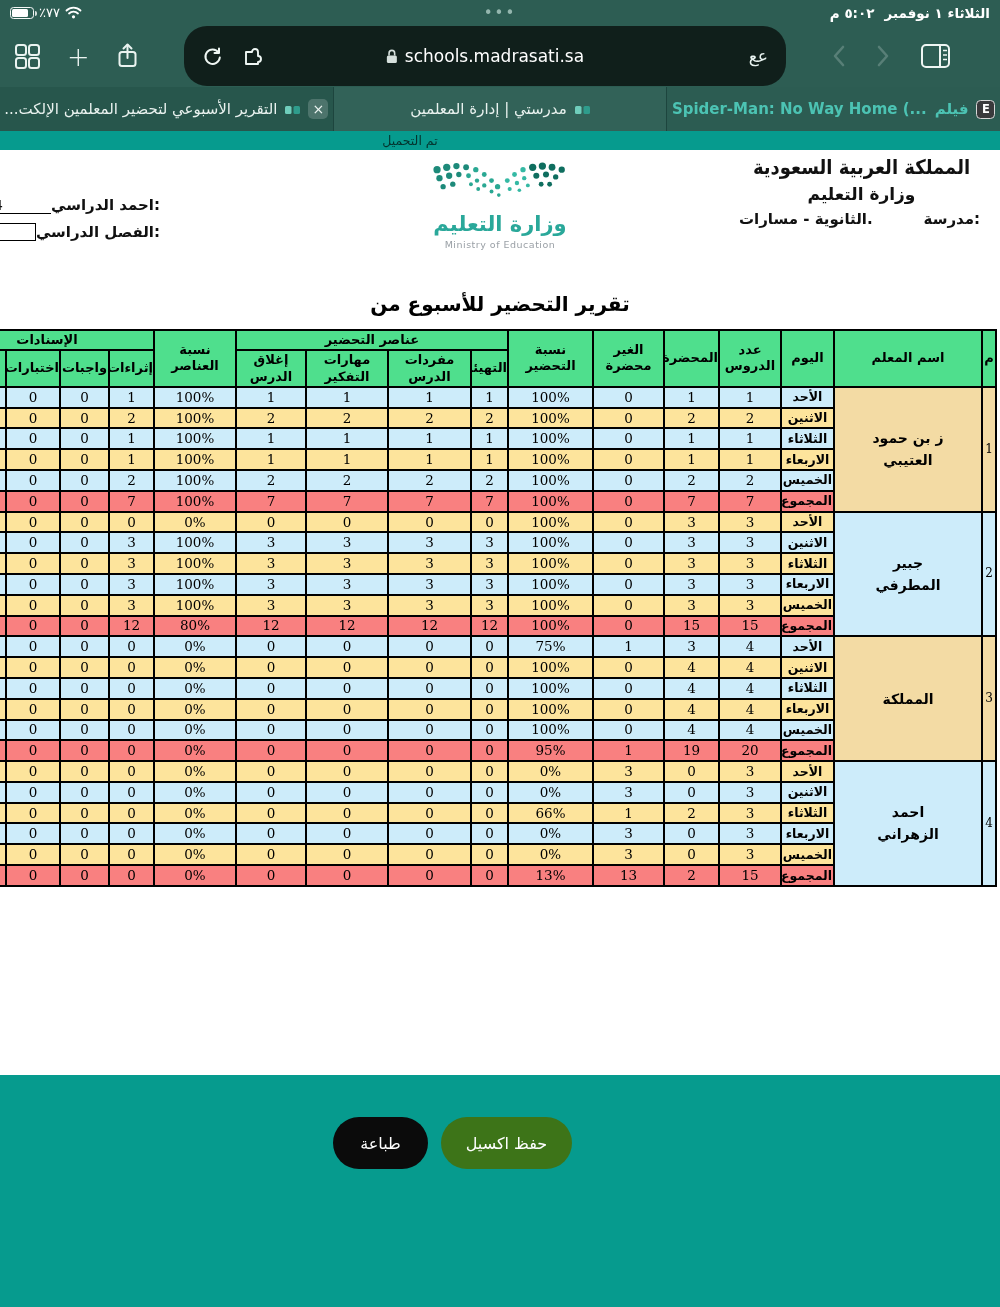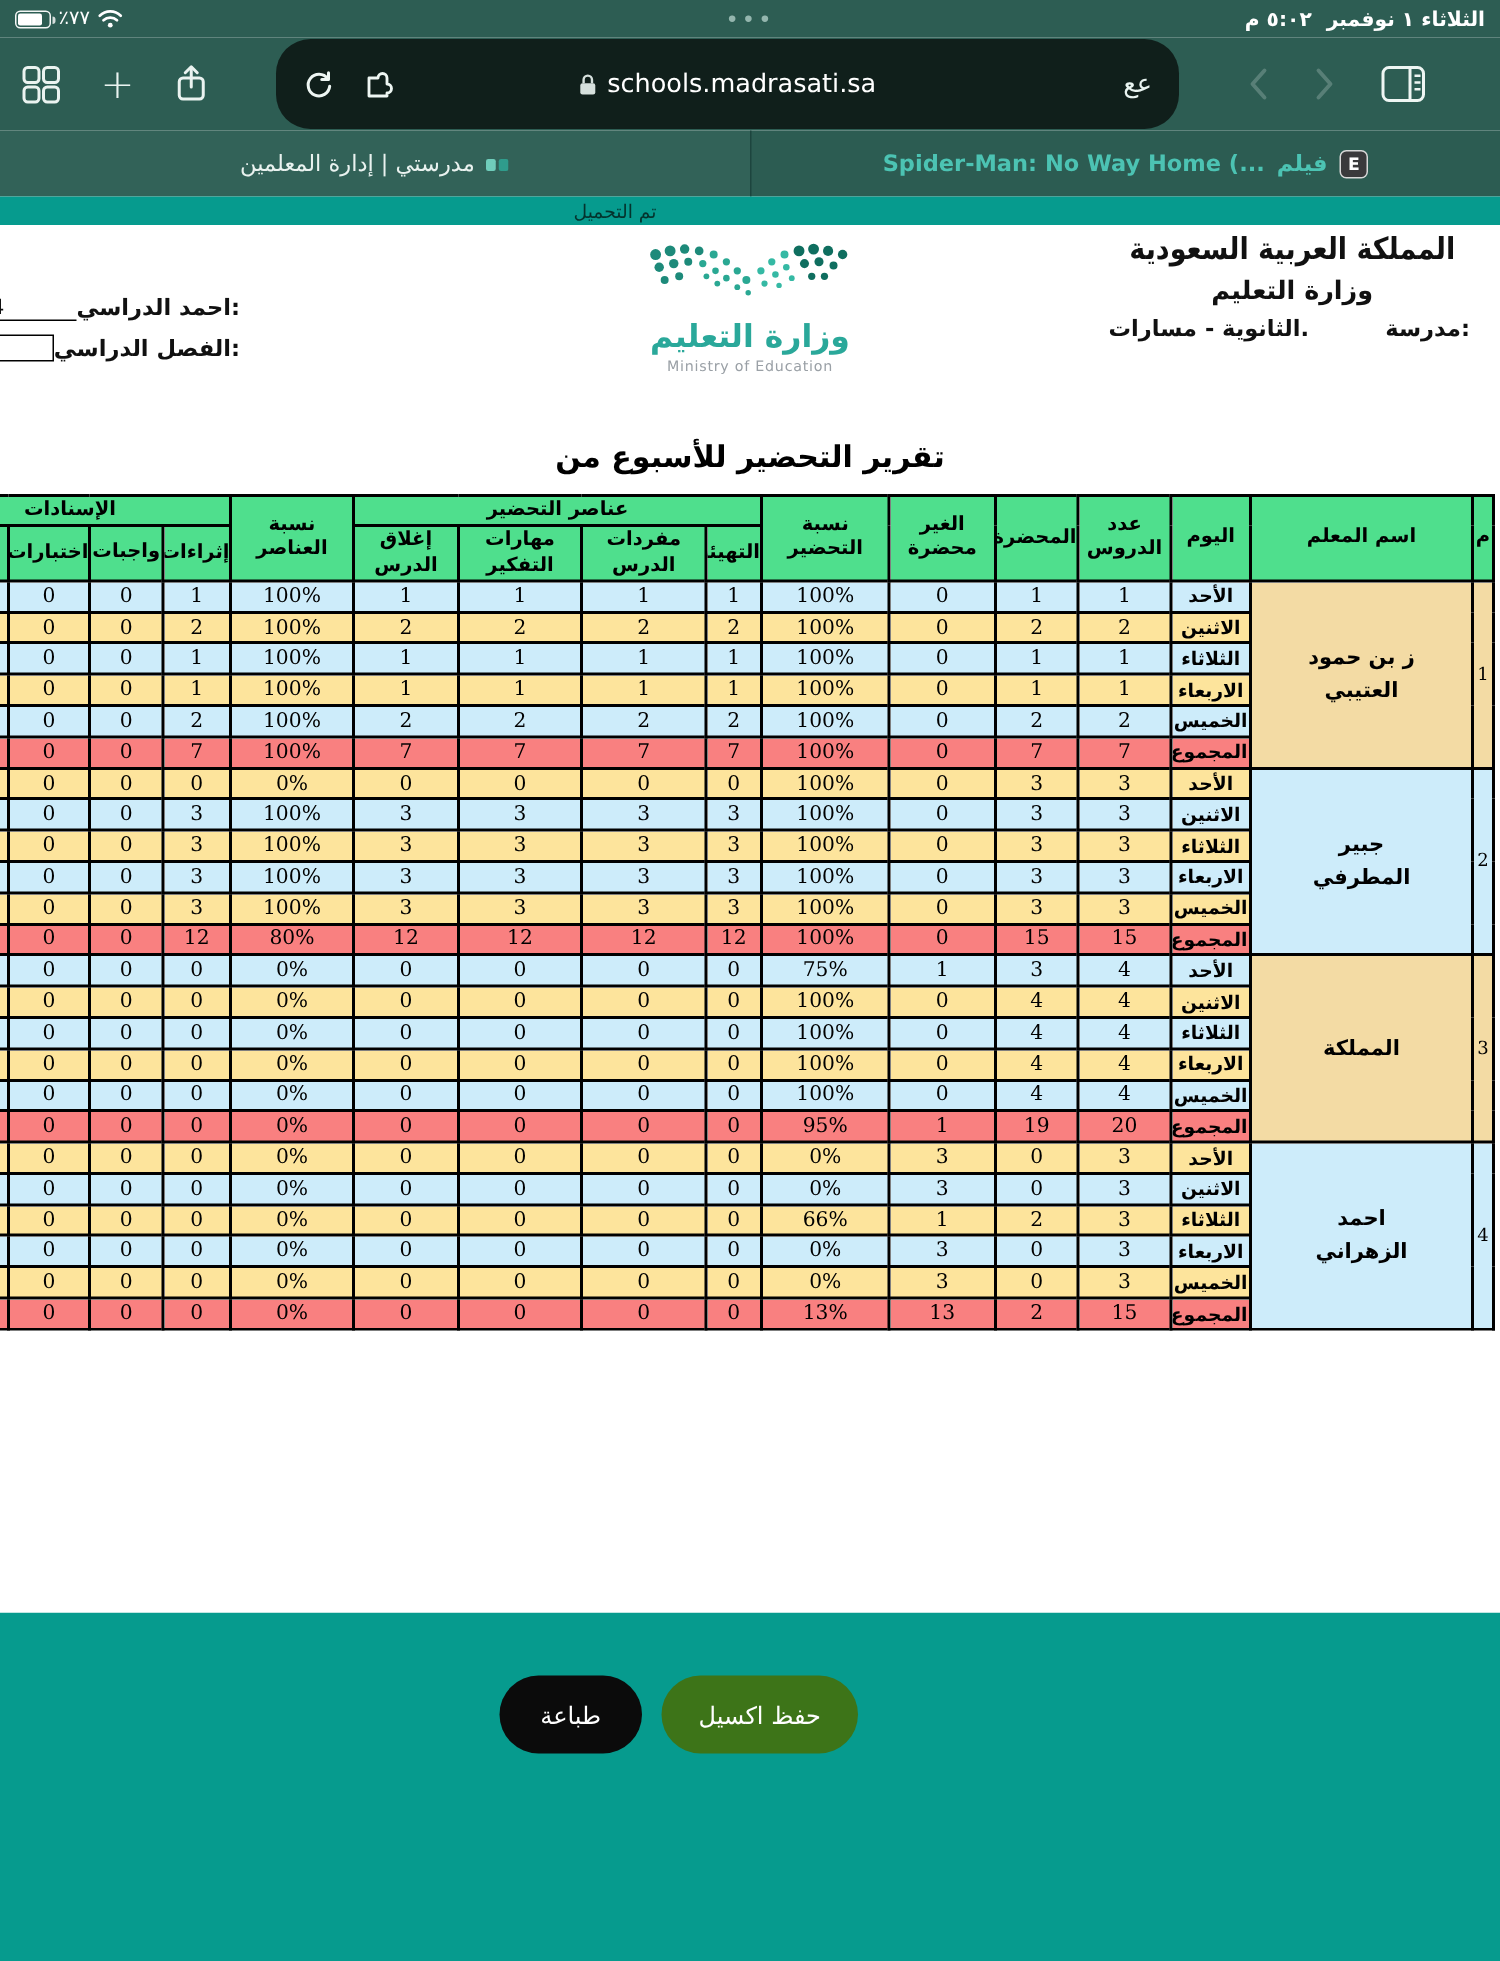--- a/index.html
+++ b/index.html
@@ -8,21 +8,21 @@
     --row-blue:#cdecfa; --row-yellow:#fde49c; --row-red:#f98080;
     --name-wheat:#f3dba4; --name-blue:#cdecfa;
     --btn-green:#3d7418; --btn-black:#0b0b0b; --spider-text:#4cc3b3;
   }
   *{margin:0;padding:0;box-sizing:border-box;}
   body{font-family:"DejaVu Sans",sans-serif;width:1000px;height:1307px;overflow:hidden;background:#fff;}
   .screen{width:1000px;height:1307px;display:flex;flex-direction:column;overflow:hidden;}
 
   
   .status-bar{height:25px;background:var(--toolbar-bg);display:flex;align-items:center;justify-content:space-between;color:#fff;font-size:13px;padding:0 10px;flex:0 0 auto;}
-  .sb-left{display:flex;align-items:center;gap:5px;}
+  .sb-left{display:flex;align-items:center;gap:5px;font-family:Liberation Serif, serif;}
   .battery{width:24px;height:12px;border:1px solid rgba(255,255,255,.95);border-radius:3.5px;position:relative;}
   .battery::after{content:"";position:absolute;right:-3.5px;top:3px;width:2px;height:5px;background:rgba(255,255,255,.8);border-radius:0 2px 2px 0;}
   .battery .charge{position:absolute;left:1px;top:1px;bottom:1px;width:72%;background:#fff;border-radius:1.5px;}
   .sb-center{position:absolute;left:50%;transform:translateX(-50%);color:rgba(205,230,222,.65);font-size:15px;letter-spacing:2px;}
   .sb-right{display:flex;align-items:center;gap:10px;font-size:13.5px;font-weight:bold;}
 
   
   .toolbar{height:62px;background:var(--toolbar-bg);display:flex;align-items:center;flex:0 0 auto;position:relative;padding:0 14px;}
   .tb-left{display:flex;align-items:center;gap:26px;width:170px;color:#eaf3f0;}
   .icon-btn{display:flex;align-items:center;justify-content:center;cursor:pointer;}
@@ -182,20 +182,28 @@
           <rect x="2" y="2" width="27" height="22" rx="4"></rect>
               <path d="M20 2 L20 24"></path>
           <path d="M23 7.5 h4 M23 12 h4 M23 16.5 h4" stroke-width="1.7"></path>
         </g>
           </svg>
       </span>
     </div>
   </div>
 
   <div class="tab-bar">
+    <div class="tab active">
+      <span dir="rtl">التقرير الأسبوعي لتحضير المعلمين الإلكت...</span>
+      <svg width="15" height="13" viewBox="0 0 15 13">
+        <rect x="0" y="3" width="6.5" height="8" rx="1.5" fill="#6fcdbb"></rect>
+          <rect x="8.5" y="3" width="6.5" height="8" rx="1.5" fill="#2f9c8c"></rect>
+      </svg>
+      <span class="close-box">×</span>
+    </div>
     <div class="tab inactive">
       <span dir="rtl">مدرستي | إدارة المعلمين</span>
       <svg width="15" height="13" viewBox="0 0 15 13">
         <rect x="0" y="3" width="6.5" height="8" rx="1.5" fill="#6fcdbb"></rect>
           <rect x="8.5" y="3" width="6.5" height="8" rx="1.5" fill="#2f9c8c"></rect>
       </svg>
     </div>
     <div class="tab inactive2">
       <span class="spider-title" dir="ltr">Spider-Man: No Way Home (...</span>
       <span class="spider-title">فيلم</span>

